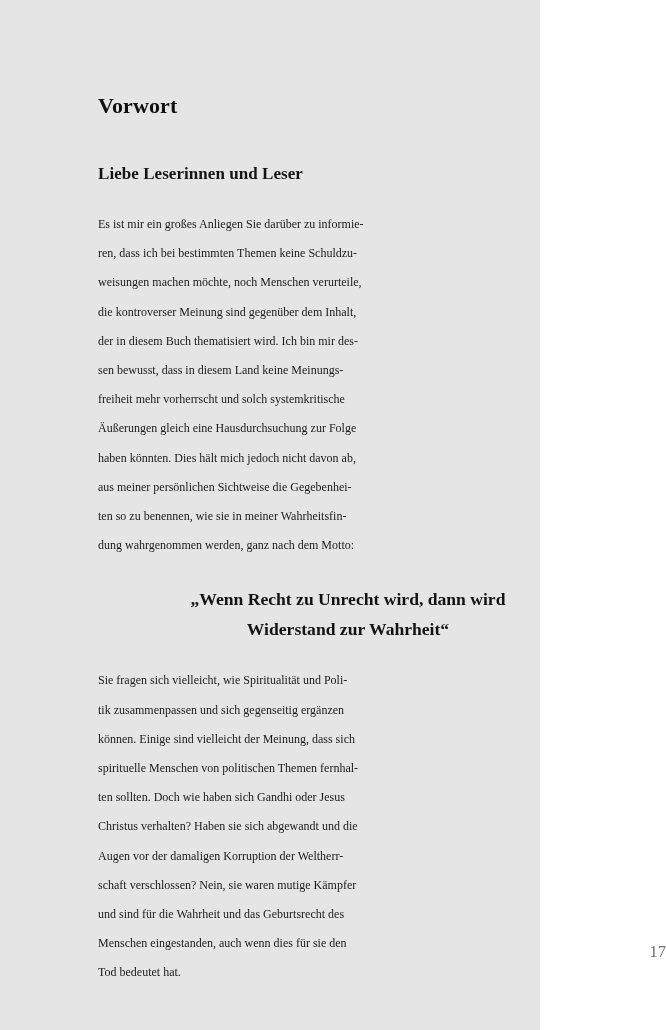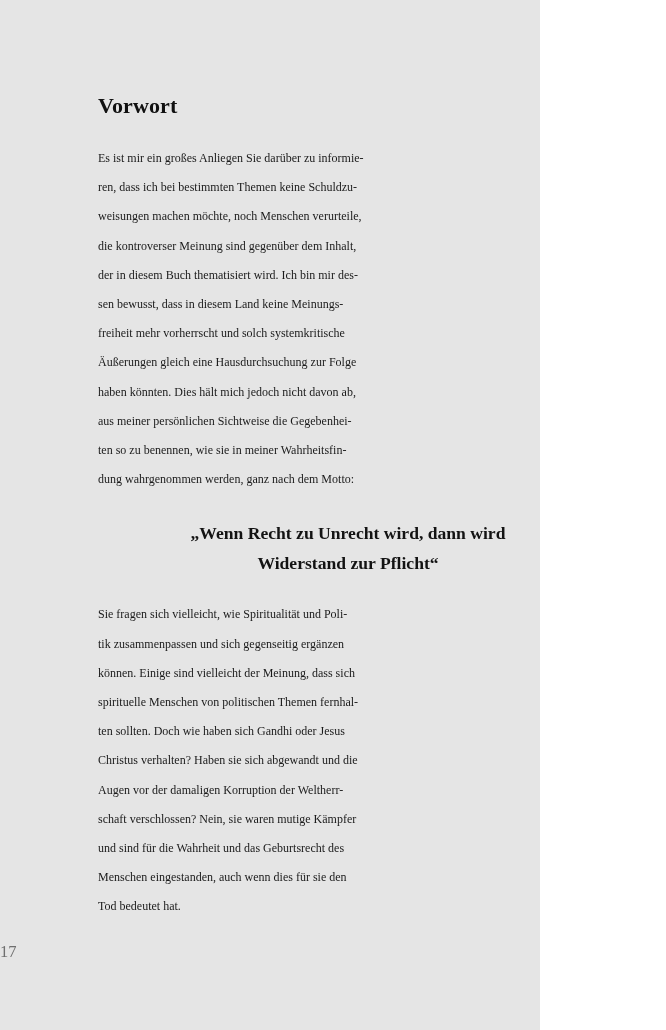--- a/index.html
+++ b/index.html
@@ -83,52 +83,53 @@
     line-height: 30px;
     color: #131313;
     white-space: pre-line;
   }
 
   .folio {
     position: absolute;
     left: 0;
     top: 941px;
     width: 666px;
-    text-align: left;
+    text-align: right;
     font-size: 16.5px;
     color: #6f6f6f;
     line-height: 22px;
     font-family: "Liberation Serif", "DejaVu Serif", serif;
   }
 </style>
 </head>
 <body>
 
 <div class="page">
 
   <div class="content">
 
     <h1 class="chapter-title">Vorwort</h1>
 
+    <h2 class="salutation">Liebe Leserinnen und Leser</h2>
 
     <p class="body-par par-first">Es ist mir ein großes Anliegen Sie darüber zu informie-
 ren, dass ich bei bestimmten Themen keine Schuldzu-
 weisungen machen möchte, noch Menschen verurteile,
 die kontroverser Meinung sind gegenüber dem Inhalt,
 der in diesem Buch thematisiert wird. Ich bin mir des-
 sen bewusst, dass in diesem Land keine Meinungs-
 freiheit mehr vorherrscht und solch systemkritische
 Äußerungen gleich eine Hausdurchsuchung zur Folge
 haben könnten. Dies hält mich jedoch nicht davon ab,
 aus meiner persönlichen Sichtweise die Gegebenhei-
 ten so zu benennen, wie sie in meiner Wahrheitsfin-
 dung wahrgenommen werden, ganz nach dem Motto:</p>
 
     <blockquote class="quote-block">„Wenn Recht zu Unrecht wird, dann wird
-Widerstand zur Pflicht“</blockquote>
+Widerstand zur Wahrheit“</blockquote>
 
     <p class="body-par par-second">Sie fragen sich vielleicht, wie Spiritualität und Poli-
 tik zusammenpassen und sich gegenseitig ergänzen
 können. Einige sind vielleicht der Meinung, dass sich
 spirituelle Menschen von politischen Themen fernhal-
 ten sollten. Doch wie haben sich Gandhi oder Jesus
 Christus verhalten? Haben sie sich abgewandt und die
 Augen vor der damaligen Korruption der Weltherr-
 schaft verschlossen? Nein, sie waren mutige Kämpfer
 und sind für die Wahrheit und das Geburtsrecht des

